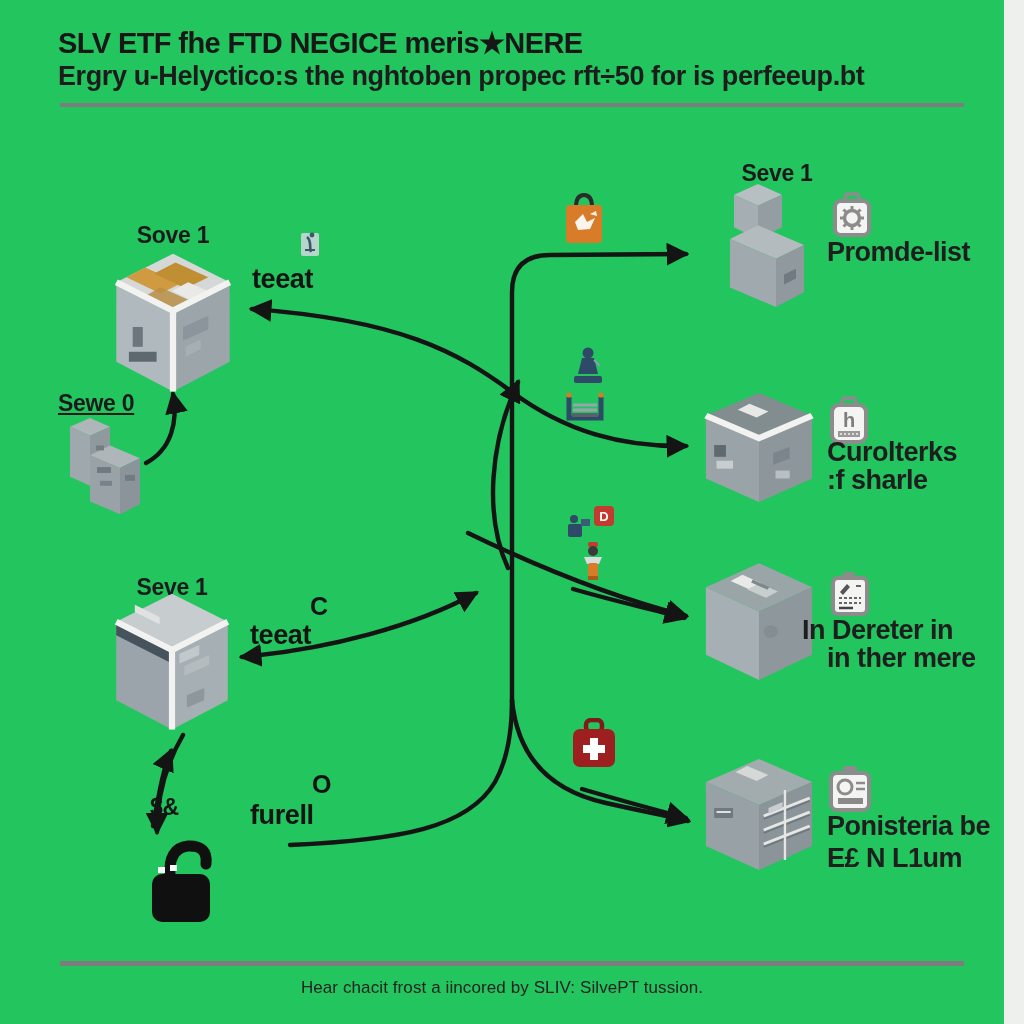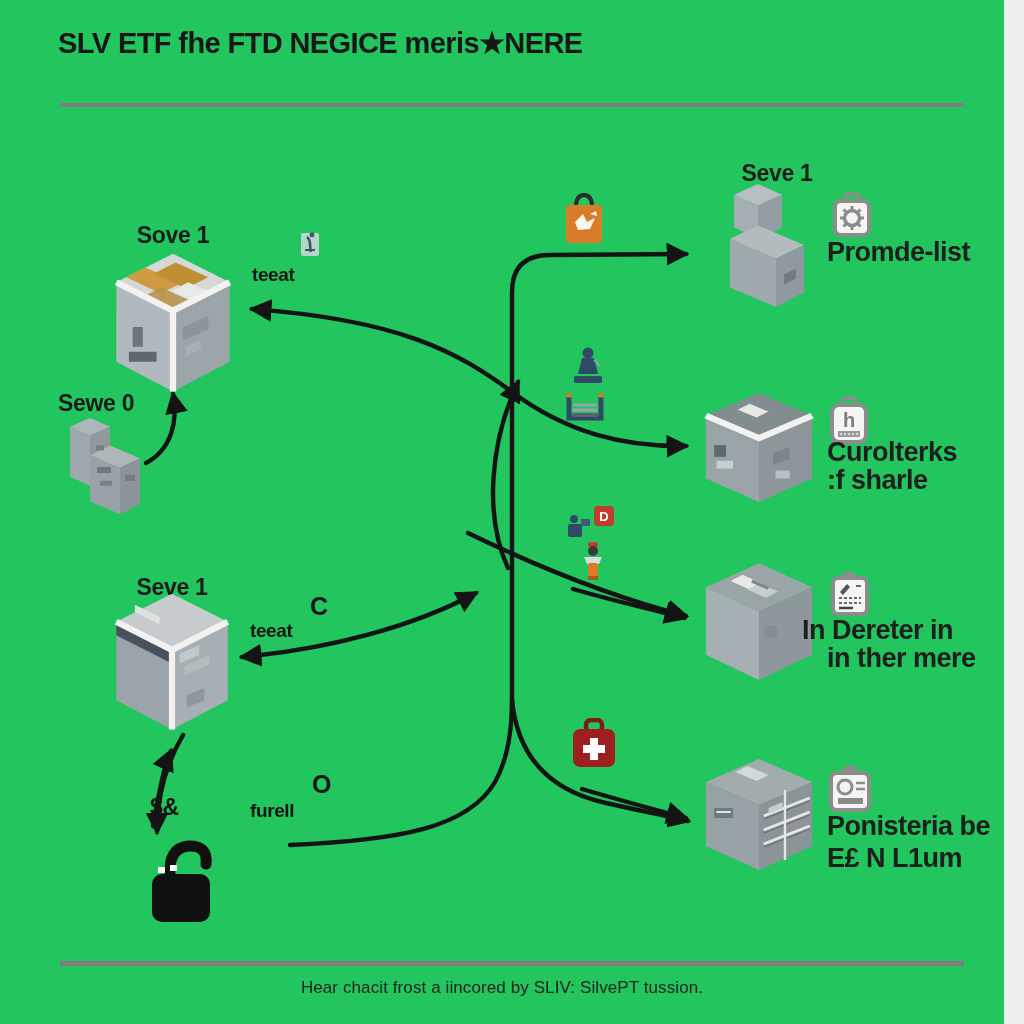--- a/index.html
+++ b/index.html
@@ -3,33 +3,34 @@
 <meta charset="utf-8">
 <style>
   html,body{margin:0;padding:0;}
   body{width:1024px;height:1024px;background:#eef0ee;font-family:"Liberation Sans",sans-serif;}
   .canvas{position:relative;width:1004px;height:1024px;background:#22c55e;overflow:hidden;}
   .abs{position:absolute;}
   .title{font-size:29px;font-weight:800;color:#171717;letter-spacing:-0.6px;}
   .subtitle{font-size:27px;font-weight:700;color:#1c1c1c;letter-spacing:-0.4px;}
   .rule{background:#7d7d7d;}
   .nodelabel{font-size:23px;font-weight:800;color:#1b1b1b;text-align:center;letter-spacing:-0.3px;}
-  .nodelabel.left{text-align:center;}
-  .anno{font-size:19px;font-weight:800;color:#141414;letter-spacing:-0.4px;}
+  .nodelabel.left{text-align:center;text-decoration:underline;}
+  .anno{font-size:27px;font-weight:800;color:#141414;letter-spacing:-0.4px;}
   .letter{font-size:25px;font-weight:800;color:#141414;}
   .cap{font-size:27px;font-weight:700;color:#1e1e1e;letter-spacing:-0.5px;line-height:29px;}
   .footer-caption{font-size:17px;font-weight:500;color:#222;text-align:center;width:100%;letter-spacing:0.1px;}
   svg{display:block;}
 </style>
 </head>
 <body>
 
 <div class="canvas">
 
   <div class="abs title" style="left:58px;top:26px;">SLV ETF fhe FTD NEGICE meris★NERE</div>
+  <div class="abs subtitle" style="left:58px;top:61px;">Ergry u-Helyctico:s the nghtoben propec rft÷50 for is perfeeup.bt</div>
   <div class="abs rule" style="left:60px;top:103px;width:904px;height:4px;"></div>
 
   <svg class="abs" style="left:0;top:0;" width="1024" height="1024" viewBox="0 0 1024 1024">
     <defs>
       <marker id="ah" viewBox="0 0 10 10" refX="8.5" refY="5" markerWidth="5.2" markerHeight="5.2" orient="auto-start-reverse">
         <path d="M0 0 L10 5 L0 10 z" fill="#141414"></path>
       </marker>
     </defs>
     <g fill="none" stroke="#141414" stroke-width="4.4" stroke-linecap="round">
       <path d="M512 702 L512 292 Q512 255 550 255 L686 254" marker-end="url(#ah)"></path>

